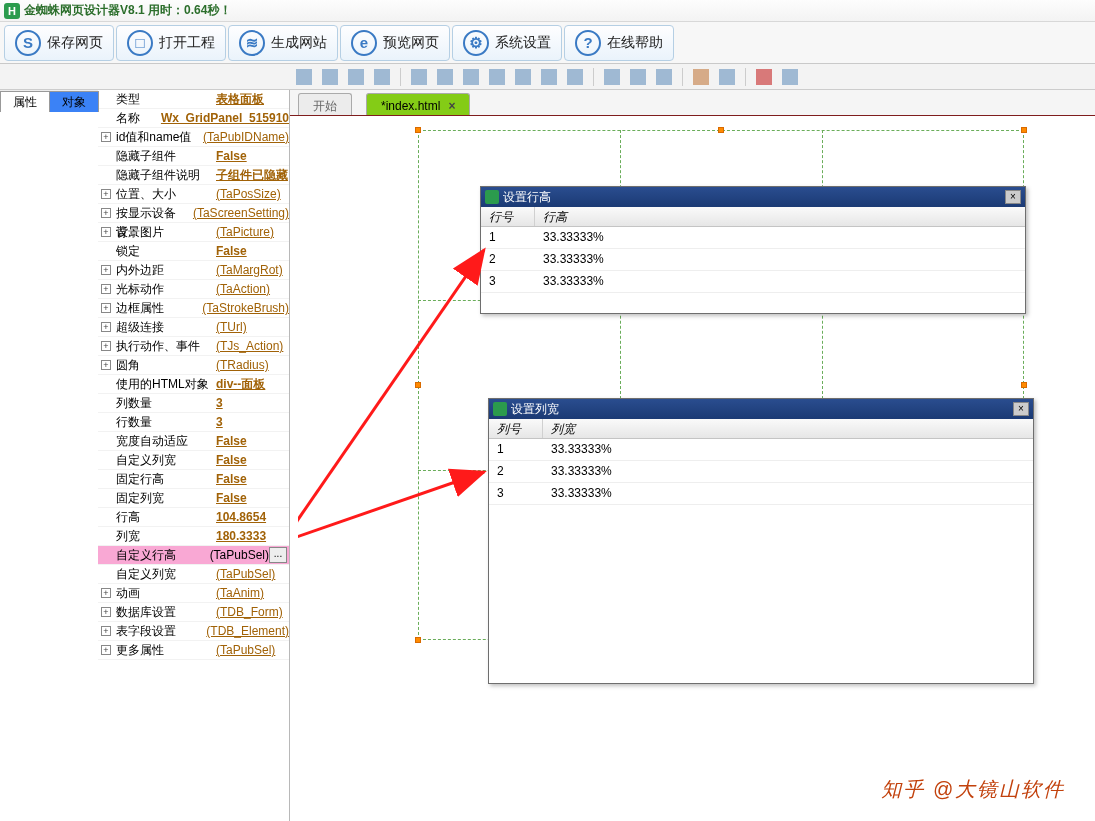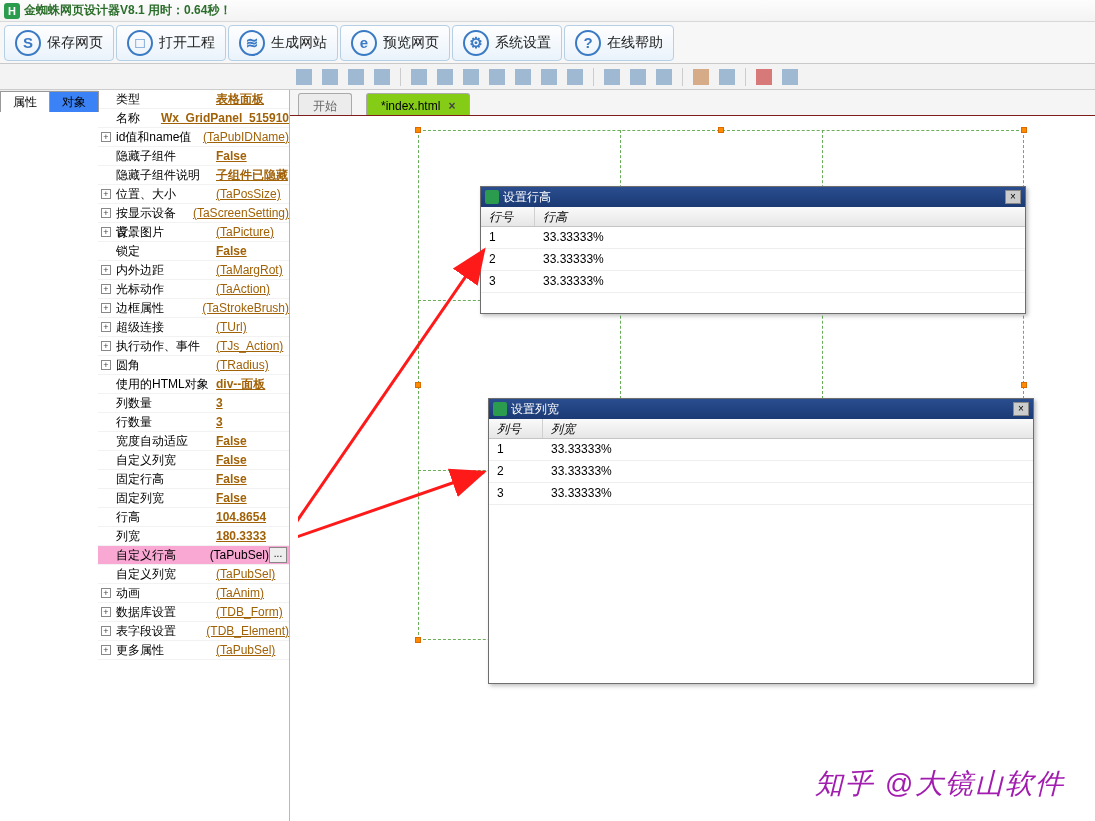--- a/index.html
+++ b/index.html
@@ -117,21 +117,21 @@
 .mini-win .close { width:16px;height:14px;background:#ccc;border:1px solid #888;text-align:center;line-height:12px;font-size:10px;color:#000;}
 .mini-win .mh { height:20px; background:linear-gradient(#fafafa,#e6e6e6); border-bottom:1px solid #c4c4c4; display:flex; }
 .mini-win .mh div { padding:2px 0 0 8px;font-style:italic; }
 .mini-win .mh .c1 { width:54px; border-right:1px solid #d0d0d0; }
 .mini-win .mr { height:22px; display:flex; border-bottom:1px solid #eee; }
 .mini-win .mr div { padding:3px 0 0 8px; }
 .mini-win .mr .c1 { width:54px; }
 
 
 .watermark {
-  position:absolute; right:30px; bottom:18px; font-size:28px; color:#a21caf;
+  position:absolute; right:30px; bottom:18px; font-size:20px; color:#c2410c;
   font-style:italic; letter-spacing:2px; pointer-events:none;
 }
 
 
 .arrow-svg { position:absolute; left:0; top:0; pointer-events:none; }
 </style>
 </head>
 <body>
 
 <div class="title-bar">

